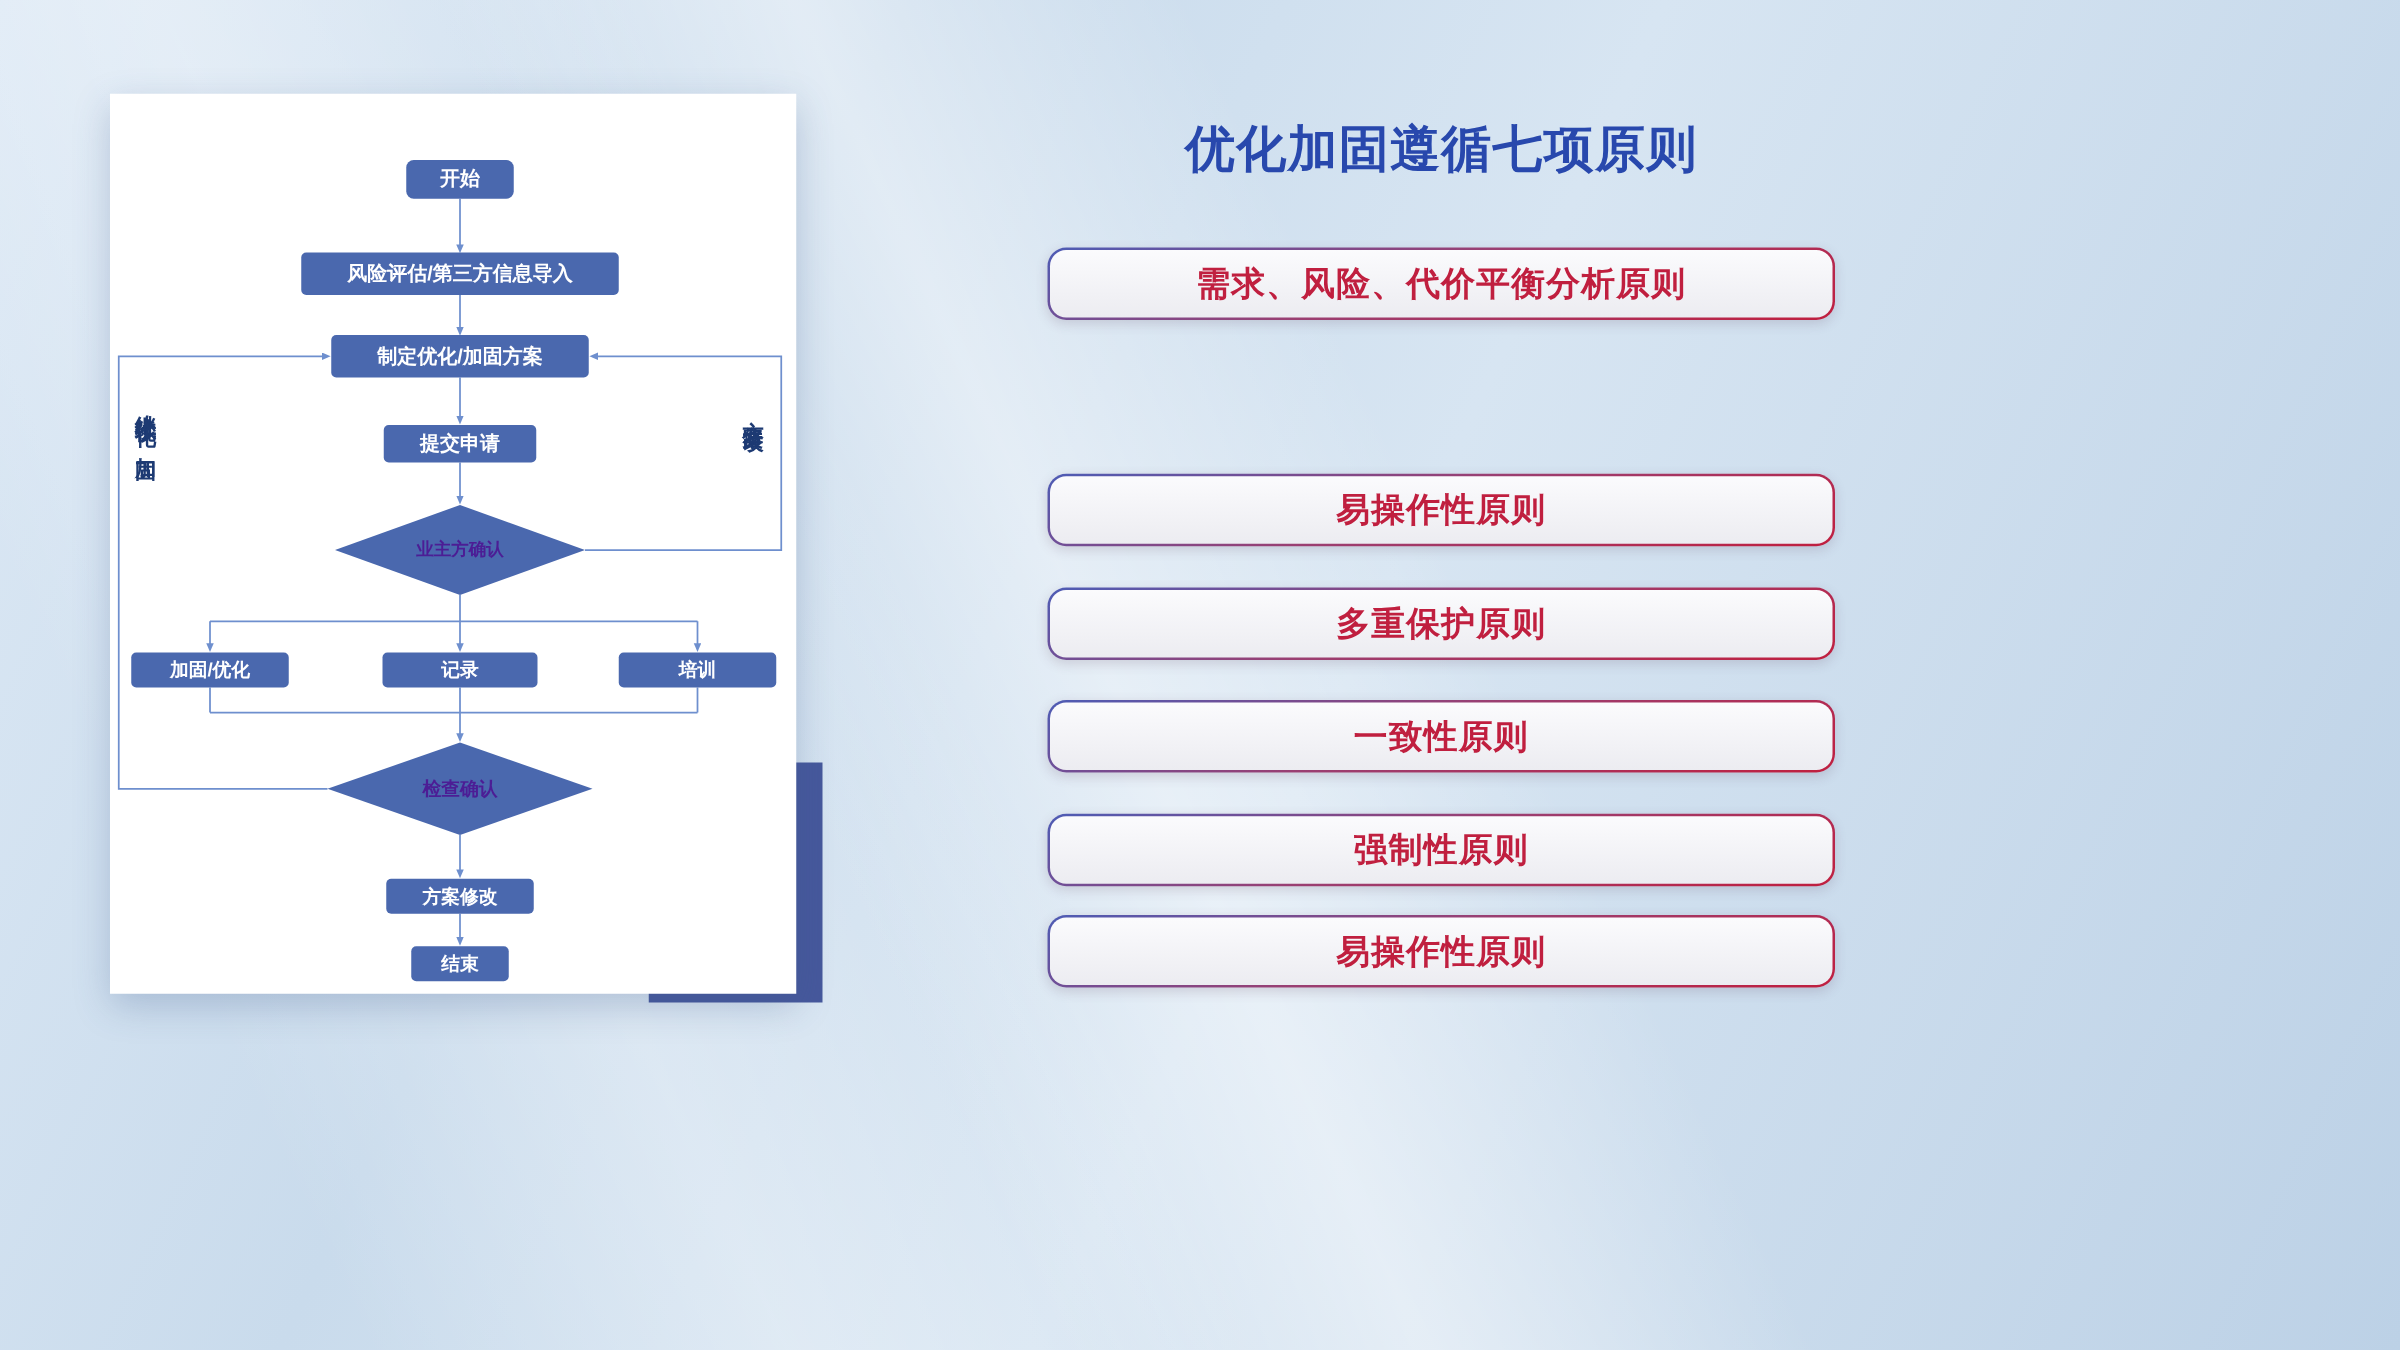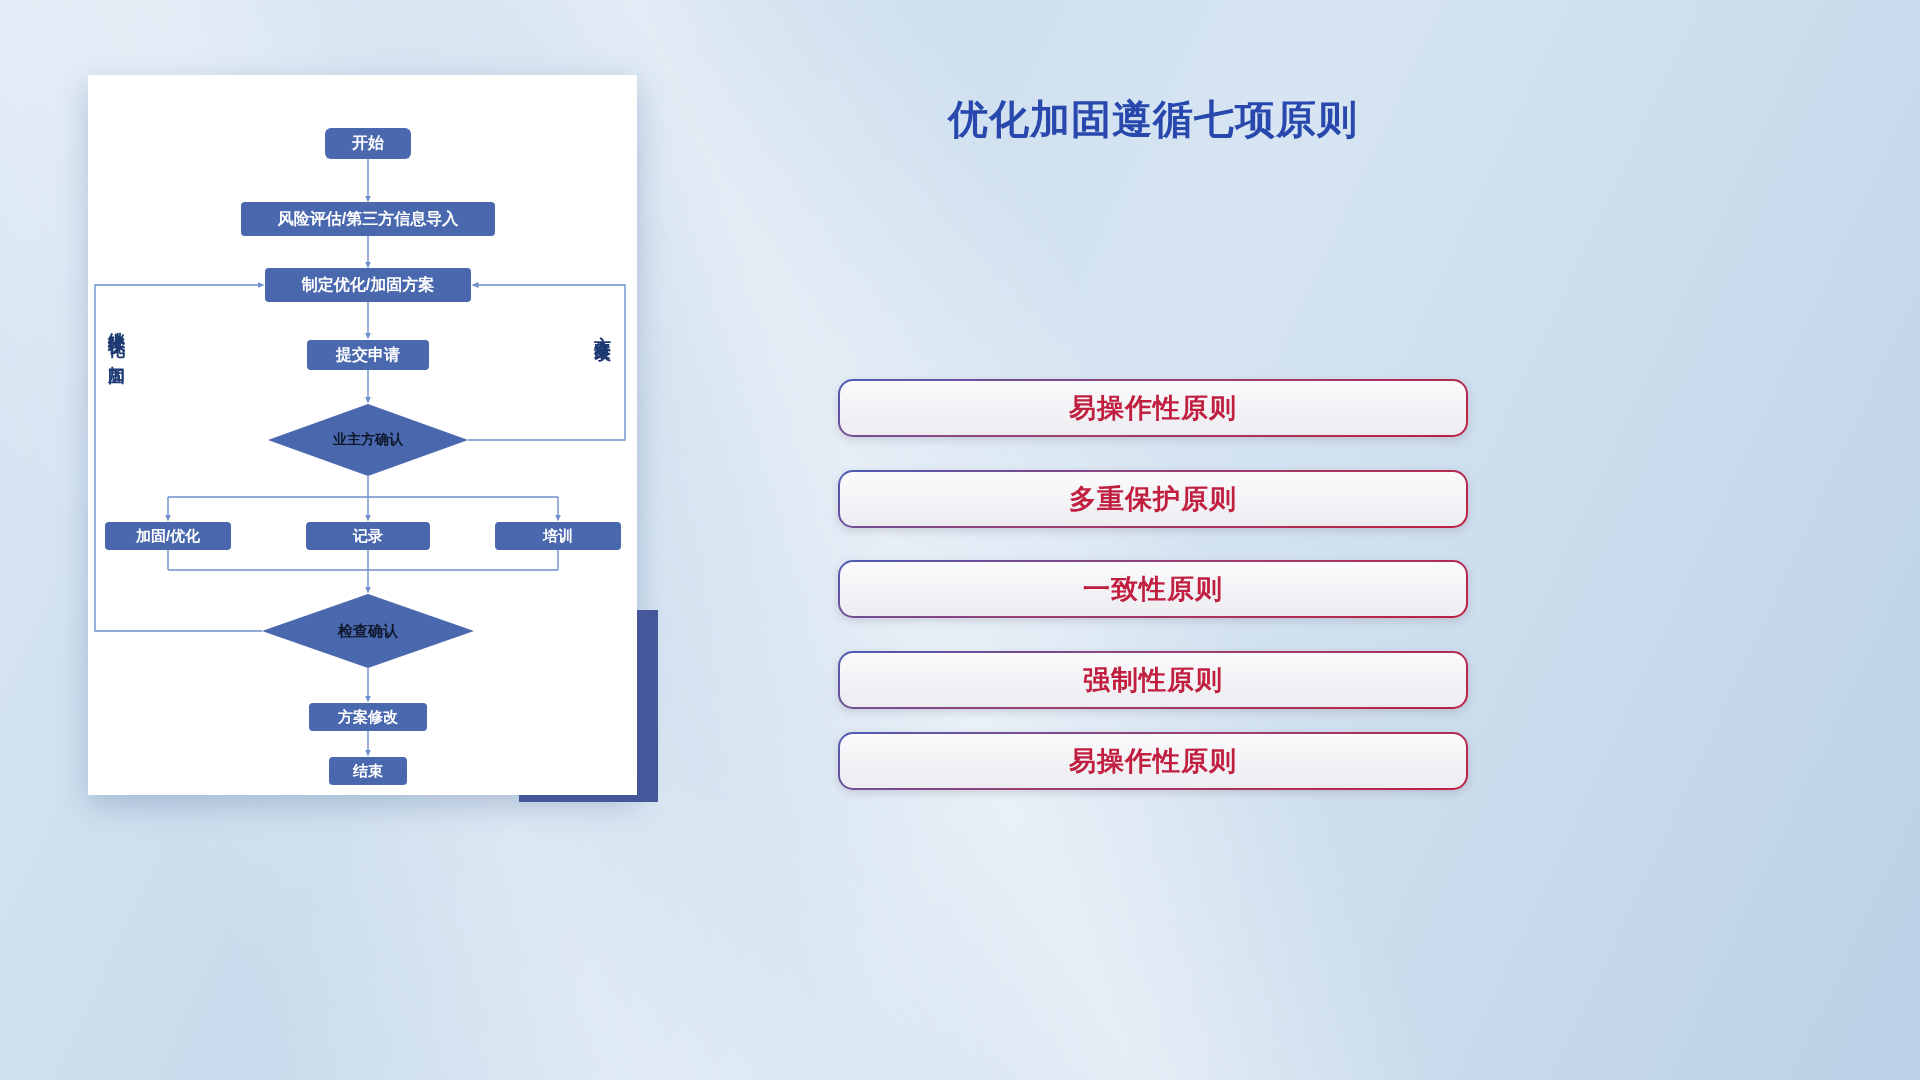--- a/index.html
+++ b/index.html
@@ -23,21 +23,21 @@
     background:#ffffff;z-index:2;
     box-shadow:0 10px 28px rgba(60,90,140,0.28);
   }
   .flow-svg{position:absolute;left:0;top:0;}
   .node{
     position:absolute;background:#4a68ae;color:#ffffff;
     display:flex;align-items:center;justify-content:center;
     font-weight:bold;font-size:16px;border-radius:4px;white-space:nowrap;
   }
   .dlabel{
-    position:absolute;color:#0f172a;font-weight:bold;
+    position:absolute;color:#4c1d95;font-weight:bold;
     display:flex;align-items:center;justify-content:center;white-space:nowrap;
   }
   .vlabel{
     position:absolute;writing-mode:vertical-rl;text-orientation:upright;
     font-weight:bold;color:#1d3a73;font-size:17px;letter-spacing:3px;line-height:1;
   }
   .panel-title{
     position:absolute;left:808px;top:92px;width:690px;text-align:center;
     font-size:40px;font-weight:bold;color:#2848ad;letter-spacing:1px;z-index:2;
   }
@@ -114,20 +114,23 @@
 
     <div class="node" style="left:241px;top:682px;width:78px;height:28px;font-size:15px;">结束</div>
 
     <div class="vlabel" style="left:20px;top:243px;">继续优化/加固</div>
 
     <div class="vlabel" style="left:506px;top:248px;">方案修改</div>
   </div>
 
   <div class="panel-title">优化加固遵循七项原则</div>
 
+  <div class="pill-wrap" style="top:198px;">
+    <div class="pill">需求、风险、代价平衡分析原则</div>
+  </div>
   <div class="pill-wrap" style="top:379px;">
     <div class="pill">易操作性原则</div>
   </div>
   <div class="pill-wrap" style="top:470px;">
     <div class="pill">多重保护原则</div>
   </div>
   <div class="pill-wrap" style="top:560px;">
     <div class="pill">一致性原则</div>
   </div>
   <div class="pill-wrap" style="top:651px;">

